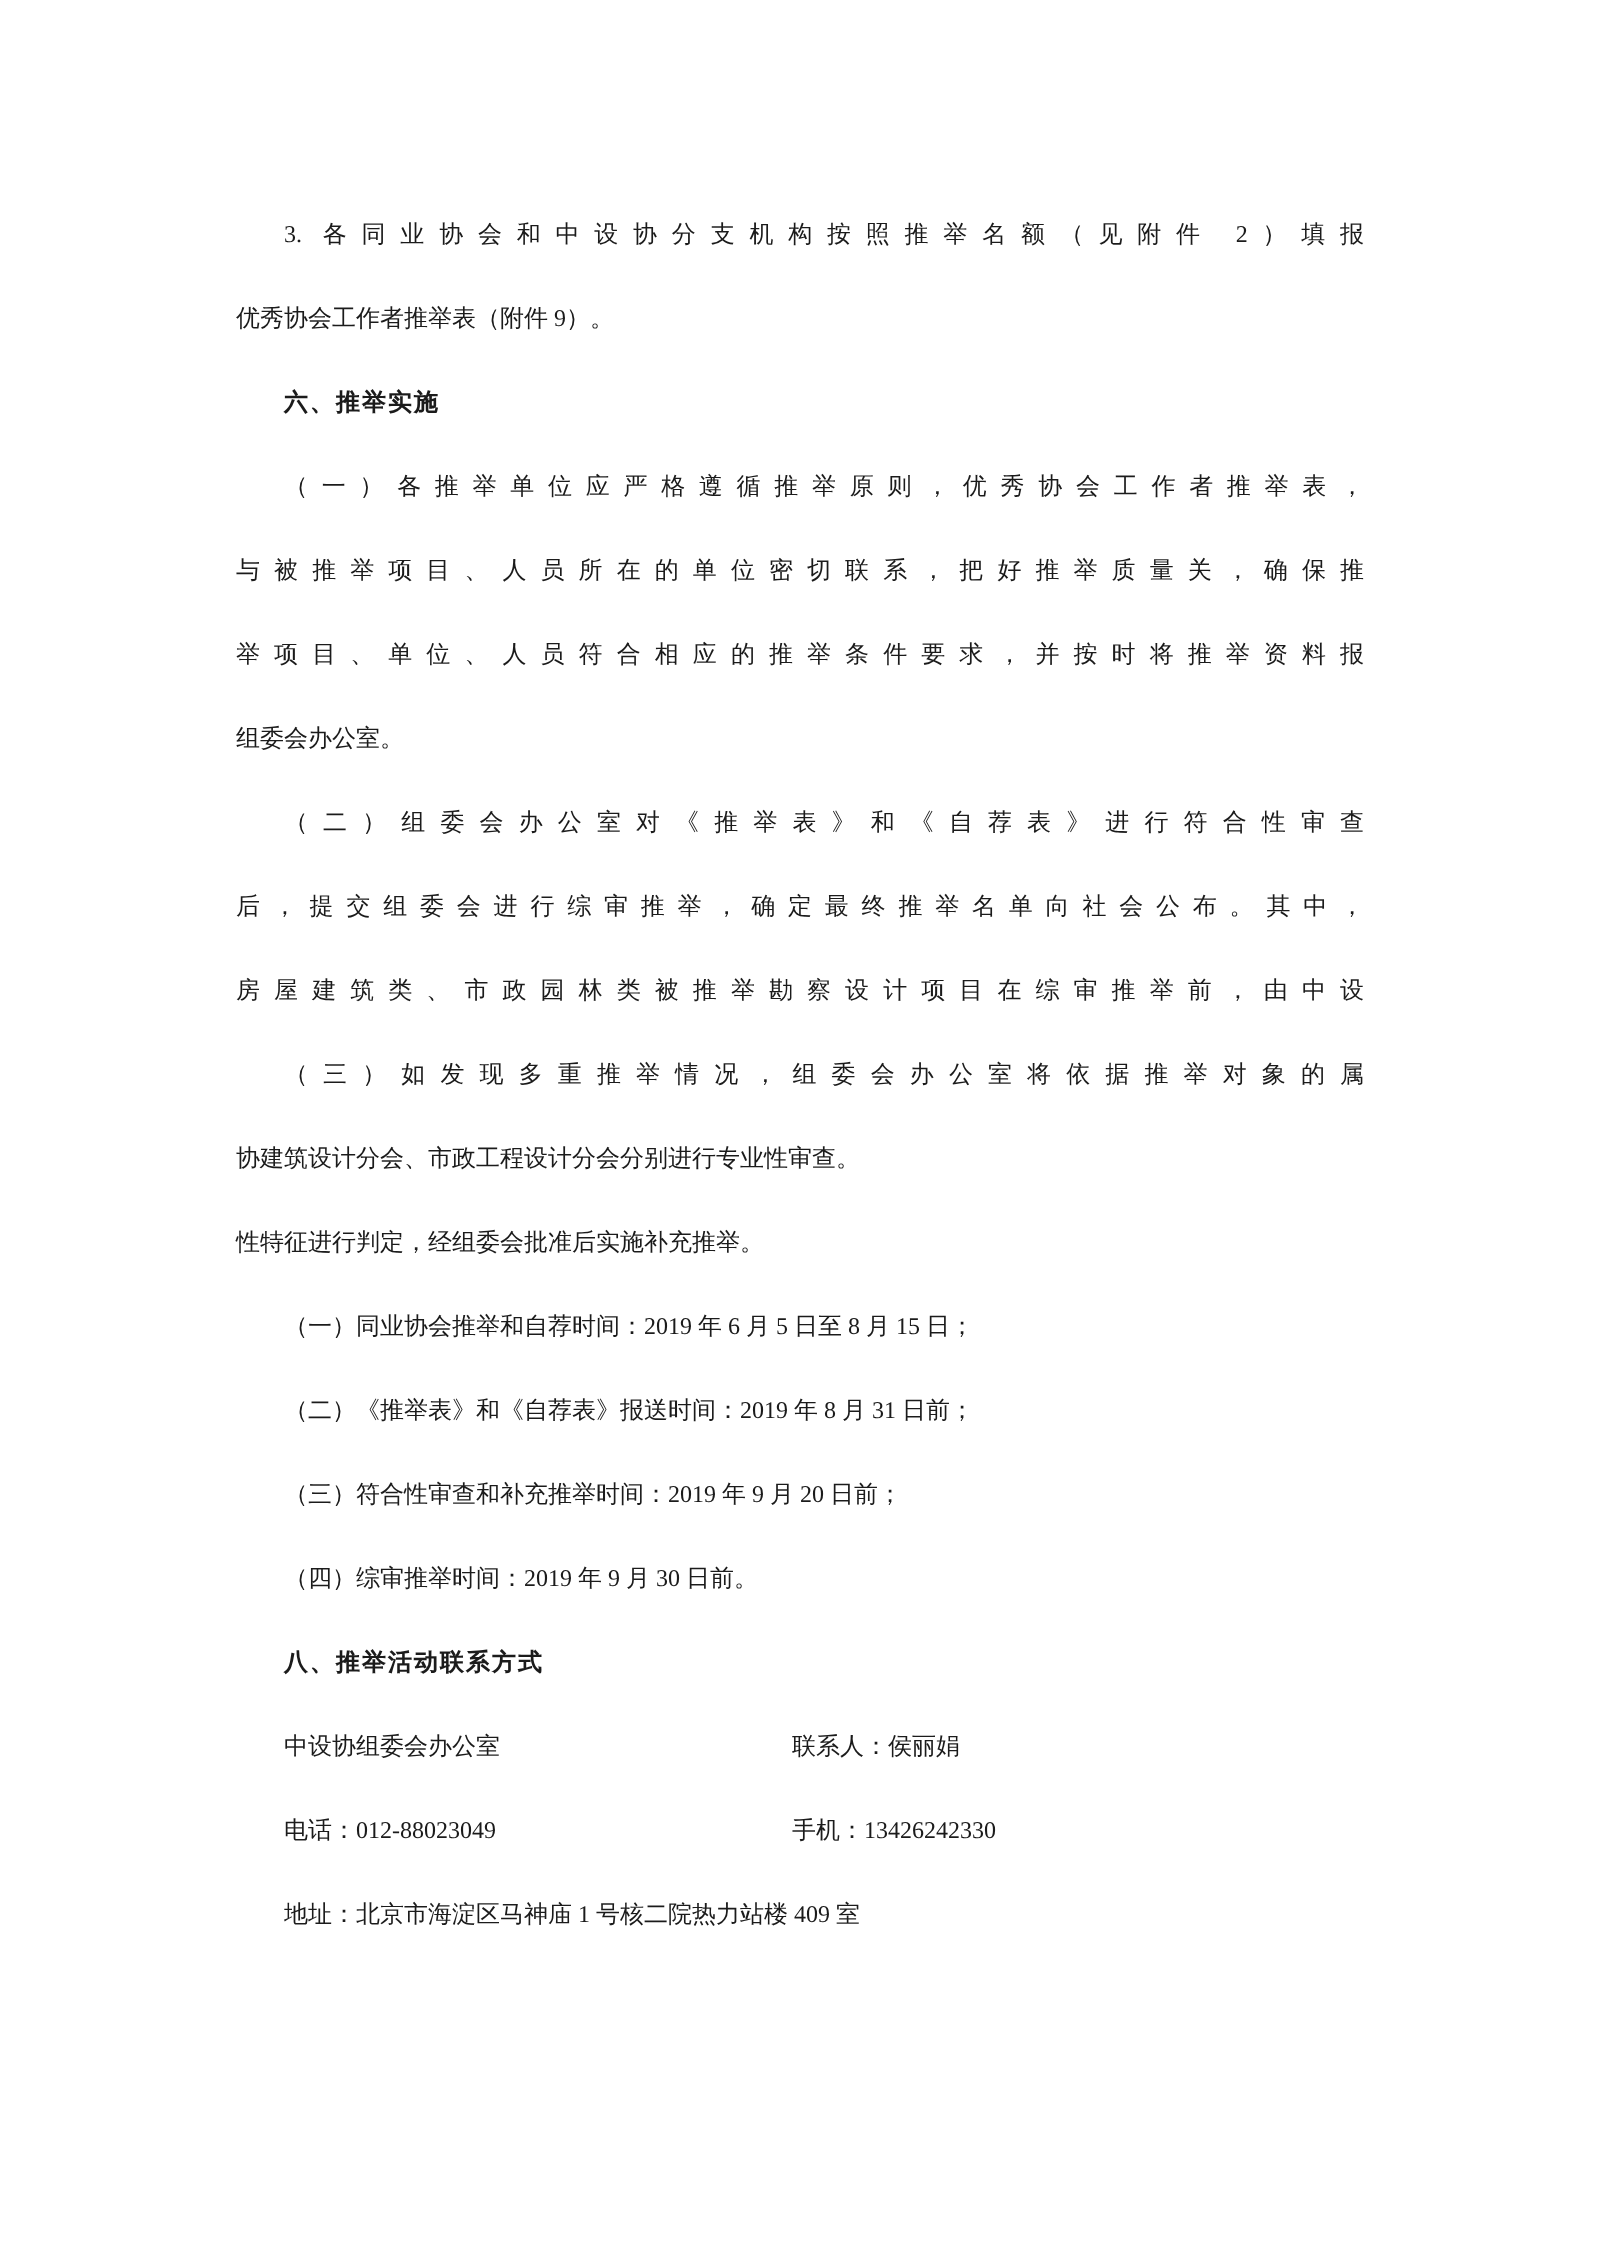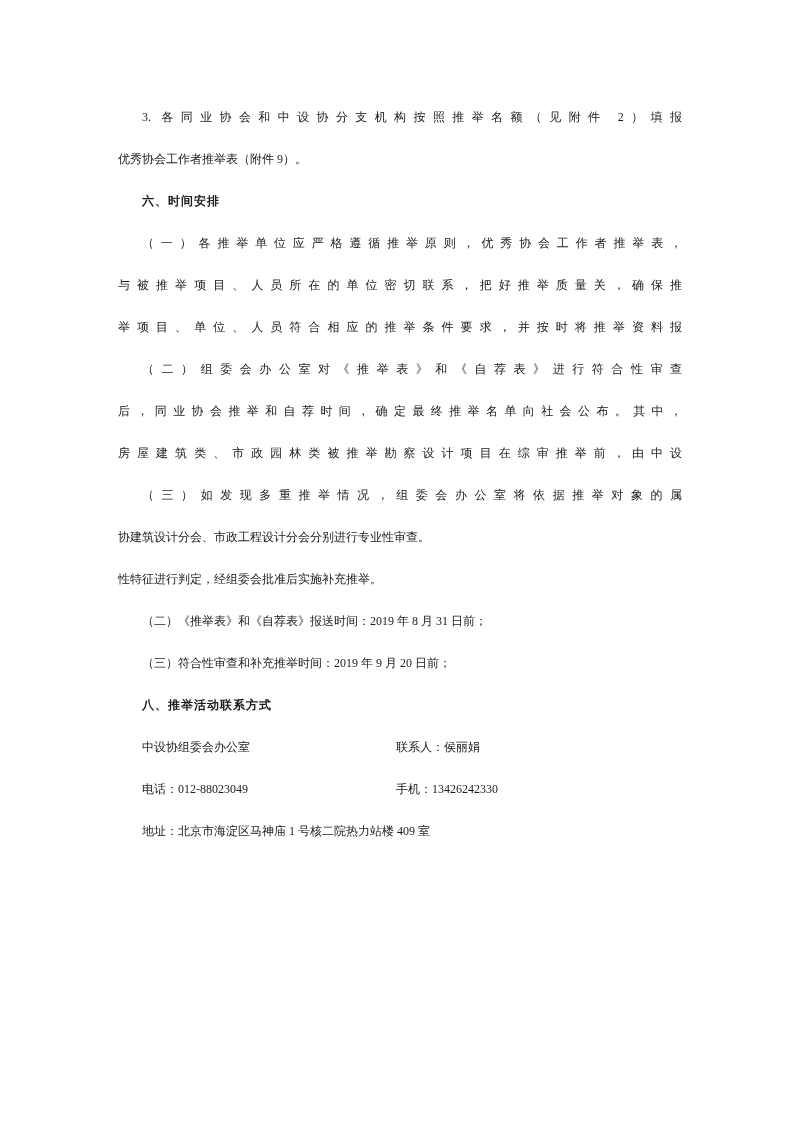--- a/index.html
+++ b/index.html
@@ -54,37 +54,40 @@
 </style>
 </head>
 <body>
 
 <div class="page">
   <div class="content">
 
     <div class="line indent just">3. 各同业协会和中设协分支机构按照推举名额（见附件 2）填报</div>
     <div class="line">优秀协会工作者推举表（附件 9）。</div>
 
-    <div class="line heading">六、时间安排</div>
+    <div class="line heading">六、推举实施</div>
 
     <div class="line indent just">（一）各推举单位应严格遵循推举原则，优秀协会工作者推举表，</div>
     <div class="line just">与被推举项目、人员所在的单位密切联系，把好推举质量关，确保推</div>
     <div class="line just">举项目、单位、人员符合相应的推举条件要求，并按时将推举资料报</div>
+    <div class="line">组委会办公室。</div>
 
     <div class="line indent just">（二）组委会办公室对《推举表》和《自荐表》进行符合性审查</div>
-    <div class="line just">后，同业协会推举和自荐时间，确定最终推举名单向社会公布。其中，</div>
+    <div class="line just">后，提交组委会进行综审推举，确定最终推举名单向社会公布。其中，</div>
     <div class="line just">房屋建筑类、市政园林类被推举勘察设计项目在综审推举前，由中设</div>
     <div class="line indent just">（三）如发现多重推举情况，组委会办公室将依据推举对象的属</div>
 
     <div class="line">协建筑设计分会、市政工程设计分会分别进行专业性审查。</div>
     <div class="line">性特征进行判定，经组委会批准后实施补充推举。</div>
 
 
+    <div class="line indent">（一）同业协会推举和自荐时间：2019 年 6 月 5 日至 8 月 15 日；</div>
     <div class="line indent">（二）《推举表》和《自荐表》报送时间：2019 年 8 月 31 日前；</div>
     <div class="line indent">（三）符合性审查和补充推举时间：2019 年 9 月 20 日前；</div>
+    <div class="line indent">（四）综审推举时间：2019 年 9 月 30 日前。</div>
 
     <div class="line heading">八、推举活动联系方式</div>
 
     <div class="contact-row">
       <span class="contact-col1">中设协组委会办公室</span>
       <span class="contact-col2">联系人：侯丽娟</span>
     </div>
     <div class="contact-row">
       <span class="contact-col1">电话：012-88023049</span>
       <span class="contact-col2">手机：13426242330</span>

